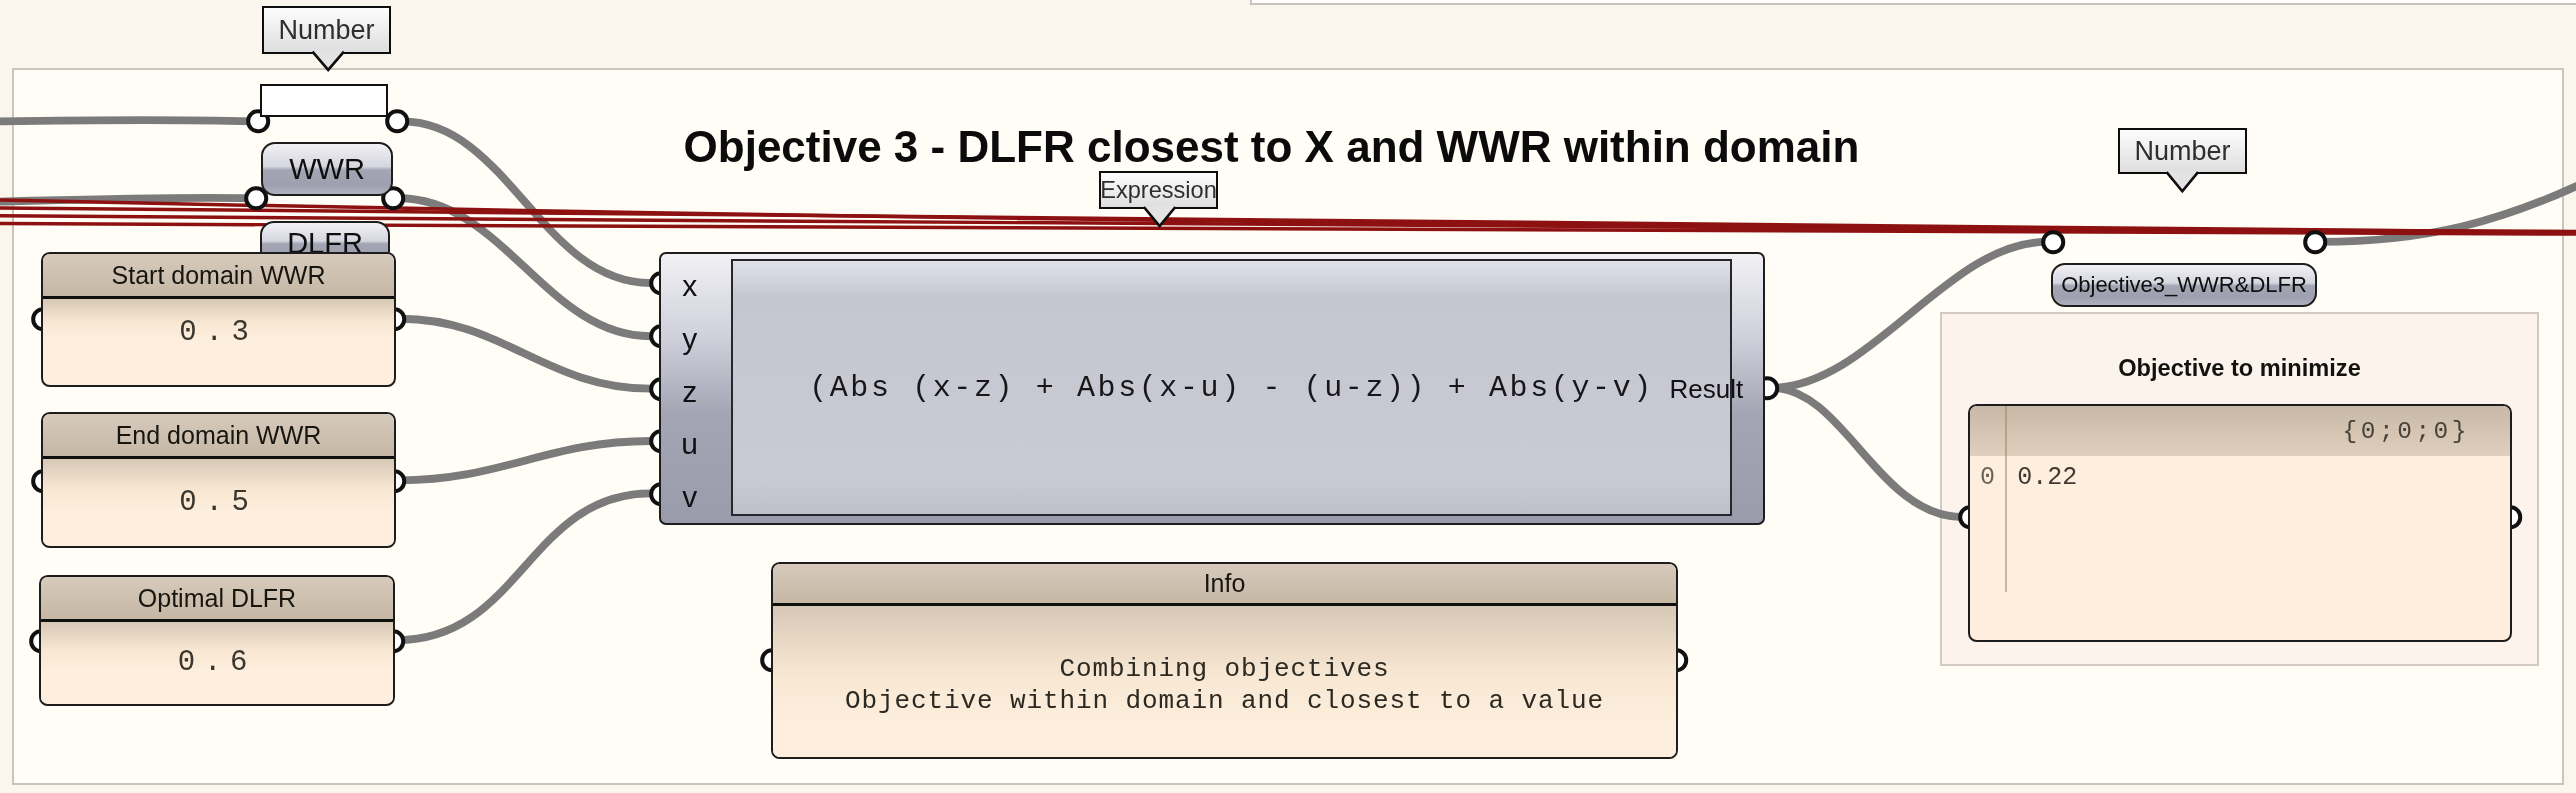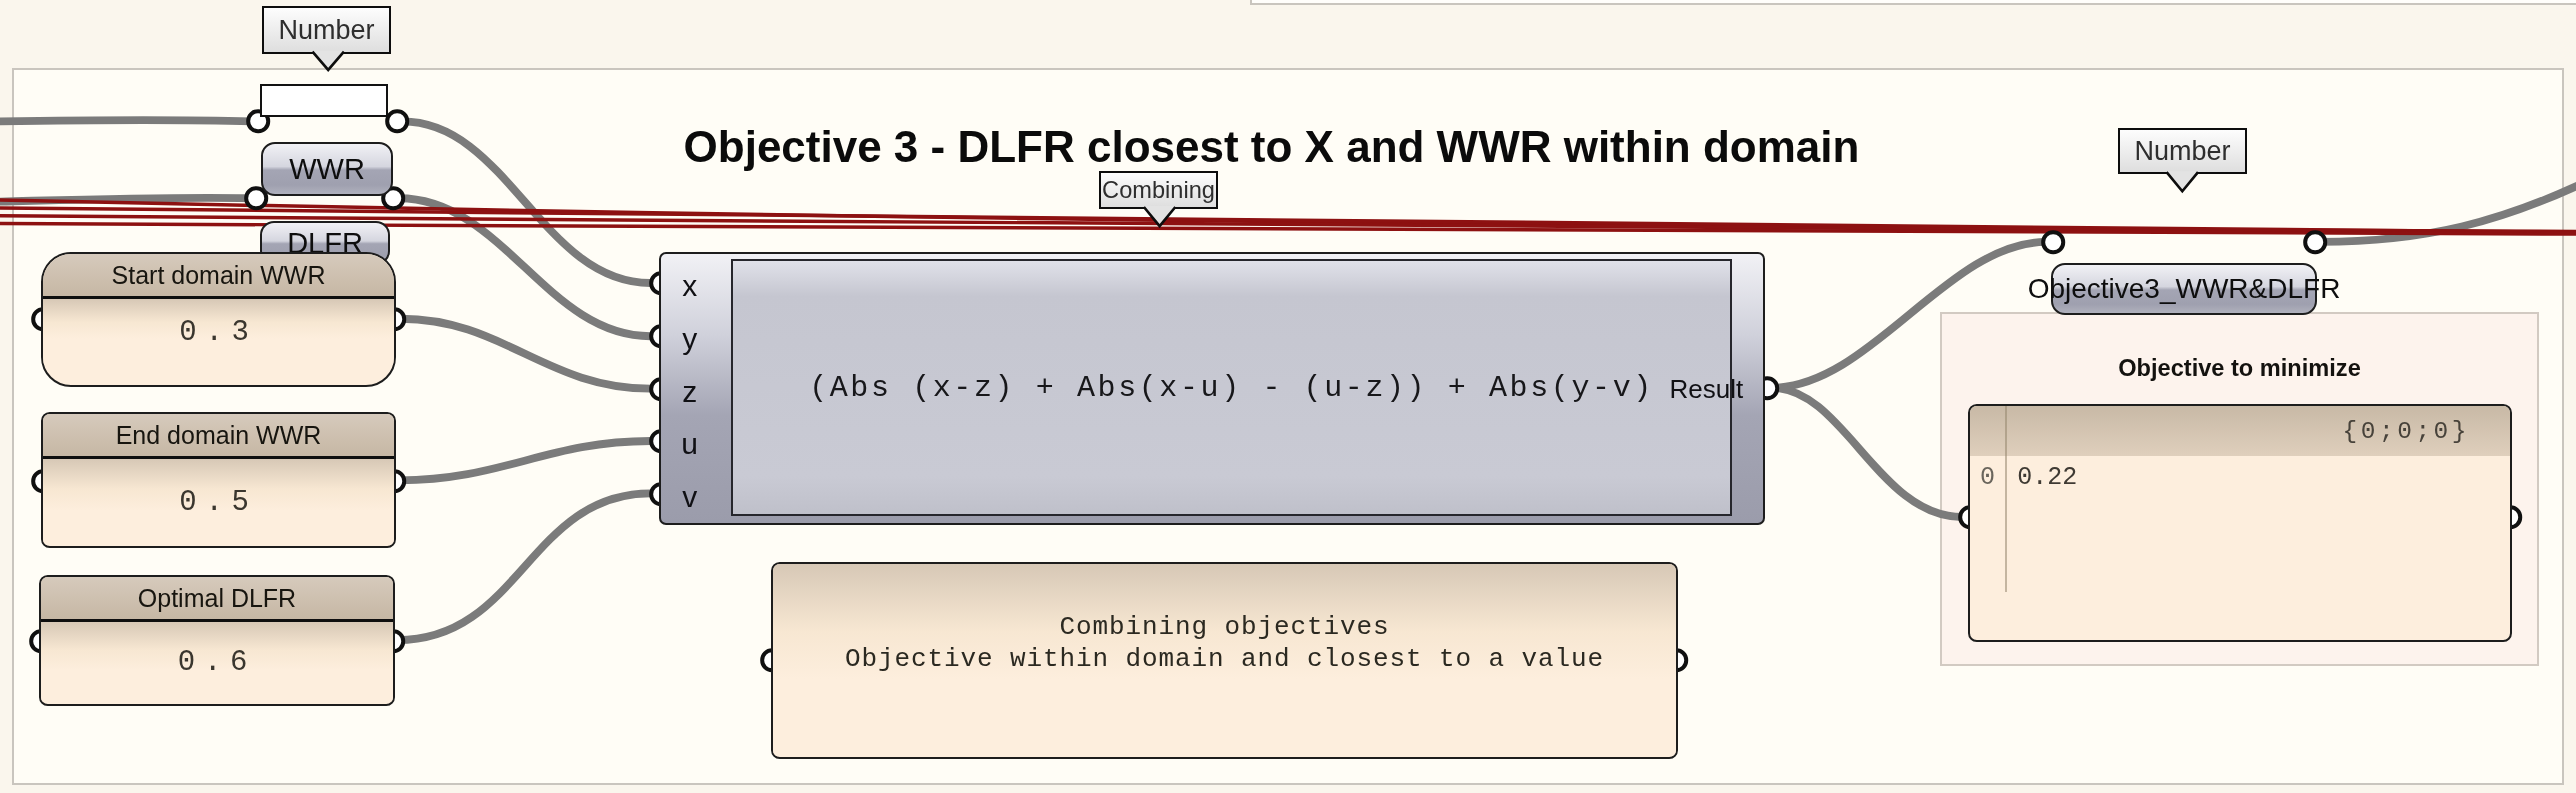--- a/index.html
+++ b/index.html
@@ -17,30 +17,30 @@
   #wires{position:absolute;left:0;top:0;z-index:1;}
   .nub{position:absolute;width:23.6px;height:23.6px;box-sizing:border-box;border:4.4px solid #101010;
     border-radius:50%;background:#fff;transform:translate(-50%,-50%);z-index:2;}
   .whitebox{position:absolute;left:260px;top:84px;width:128px;height:33px;background:#fff;
     border:2.6px solid #121212;box-sizing:border-box;z-index:3;}
   .capsule{position:absolute;box-sizing:border-box;border:2.6px solid #1d1d1d;border-radius:14px;
     background:linear-gradient(180deg,#f1f1f5 0%,#d5d6df 45%,#a4a5b4 52%,#9fa0af 82%,#b0b1bd 100%);
     display:flex;align-items:center;justify-content:center;color:#0e0e0e;z-index:4;margin-top:48px;}
   .capsule.wwr{left:261px;top:94px;width:132px;height:54px;font-size:29px;}
   .capsule.dlfr{left:260px;top:173px;width:130px;height:44px;font-size:29px;}
-  .capsule.obj3{left:2051px;top:215px;width:266px;height:52px;font-size:28px;}
+  .capsule.obj3{left:2051px;top:215px;width:266px;height:44px;font-size:22px;}
   .panel{position:absolute;box-sizing:border-box;border:2.6px solid #1d1d1d;border-radius:8.7px;
     overflow:hidden;z-index:4;background:#fdeedd;}
   .panel-header{box-sizing:border-box;background:linear-gradient(180deg,#d6cabc,#c6b7a4);
     border-bottom:3.5px solid #0f0f0f;display:flex;align-items:center;justify-content:center;
     font-size:25px;color:#17150f;}
   .panel-body{background:linear-gradient(180deg,#d7c8b6 0%,#f7e7d2 35%,#fdeedd 60%);
     display:flex;align-items:center;justify-content:center;}
   .slider-val{font-family:"Liberation Mono",monospace;font-size:29px;letter-spacing:8.7px;color:#3a362e;}
-  .panel.start{left:41px;top:252px;width:355px;height:135px;border-radius:30px;}
+  .panel.start{left:41px;top:252px;width:355px;height:135px;}
   .panel.end{left:41px;top:412px;width:355px;height:136px;}
   .panel.optimal{left:39px;top:575px;width:356px;height:131px;}
   .panel.start .panel-header,.panel.end .panel-header{height:45px;}
   .panel.optimal .panel-header{height:45px;}
   .panel.start .panel-body{height:66px;}
   .panel.end .panel-body{height:86px;}
   .panel.optimal .panel-body{height:80px;}
   .expr{position:absolute;left:659px;top:252px;width:1106px;height:273px;box-sizing:border-box;
     border:2.6px solid #1d1d1d;border-radius:7px;z-index:4;
     background:linear-gradient(180deg,#f1f1f5 0%,#d0d1db 30%,#a4a5b4 60%,#9b9cab 100%);}
@@ -168,20 +168,21 @@
     <span class="expr-in" style="top:120px">z</span>
     <span class="expr-in" style="top:172px">u</span>
     <span class="expr-in" style="top:225px">v</span>
     <div class="expr-box">
       <span class="expr-formula">(Abs (x-z) + Abs(x-u) - (u-z)) + Abs(y-v)</span>
     </div>
     <span class="expr-result">Result</span>
   </div>
 
   <div class="panel info">
+    <div class="panel-header">Info</div>
     <div class="panel-body">
       <span class="info-line">Combining objectives</span>
       <span class="info-line">Objective within domain and closest to a value</span>
     </div>
   </div>
 
   <div class="panel distance">
     <div class="dist-subrow">{0;0;0}</div>
     <div class="dist-body">
       <div class="dist-gutter">0</div>
@@ -189,21 +190,21 @@
       <div class="dist-value">0.22</div>
     </div>
   </div>
 
   <div class="title">Objective 3 - DLFR closest to X and WWR within domain</div>
 
   <div class="tooltip t1">
     <span>Number</span>
   </div>
   <div class="tooltip te">
-    <span>Combining</span>
+    <span>Expression</span>
   </div>
   <div class="tooltip t2">
     <span>Number</span>
   </div>
   <svg id="pointers" width="2576" height="793" viewBox="0 0 2948 908">
     <polygon points="357,58 393,58 375,80" fill="#e3e3e3"></polygon>
     <path d="M 357 59 L 375 80 L 393 59" fill="none" stroke="#0d0d0d" stroke-width="3"></path>
     <polygon points="1309,236 1345,236 1327,259" fill="#e3e3e3"></polygon>
     <path d="M 1309 237 L 1327 259 L 1345 237" fill="none" stroke="#0d0d0d" stroke-width="3"></path>
     <polygon points="2480,196 2516,196 2498,219" fill="#e3e3e3"></polygon>

